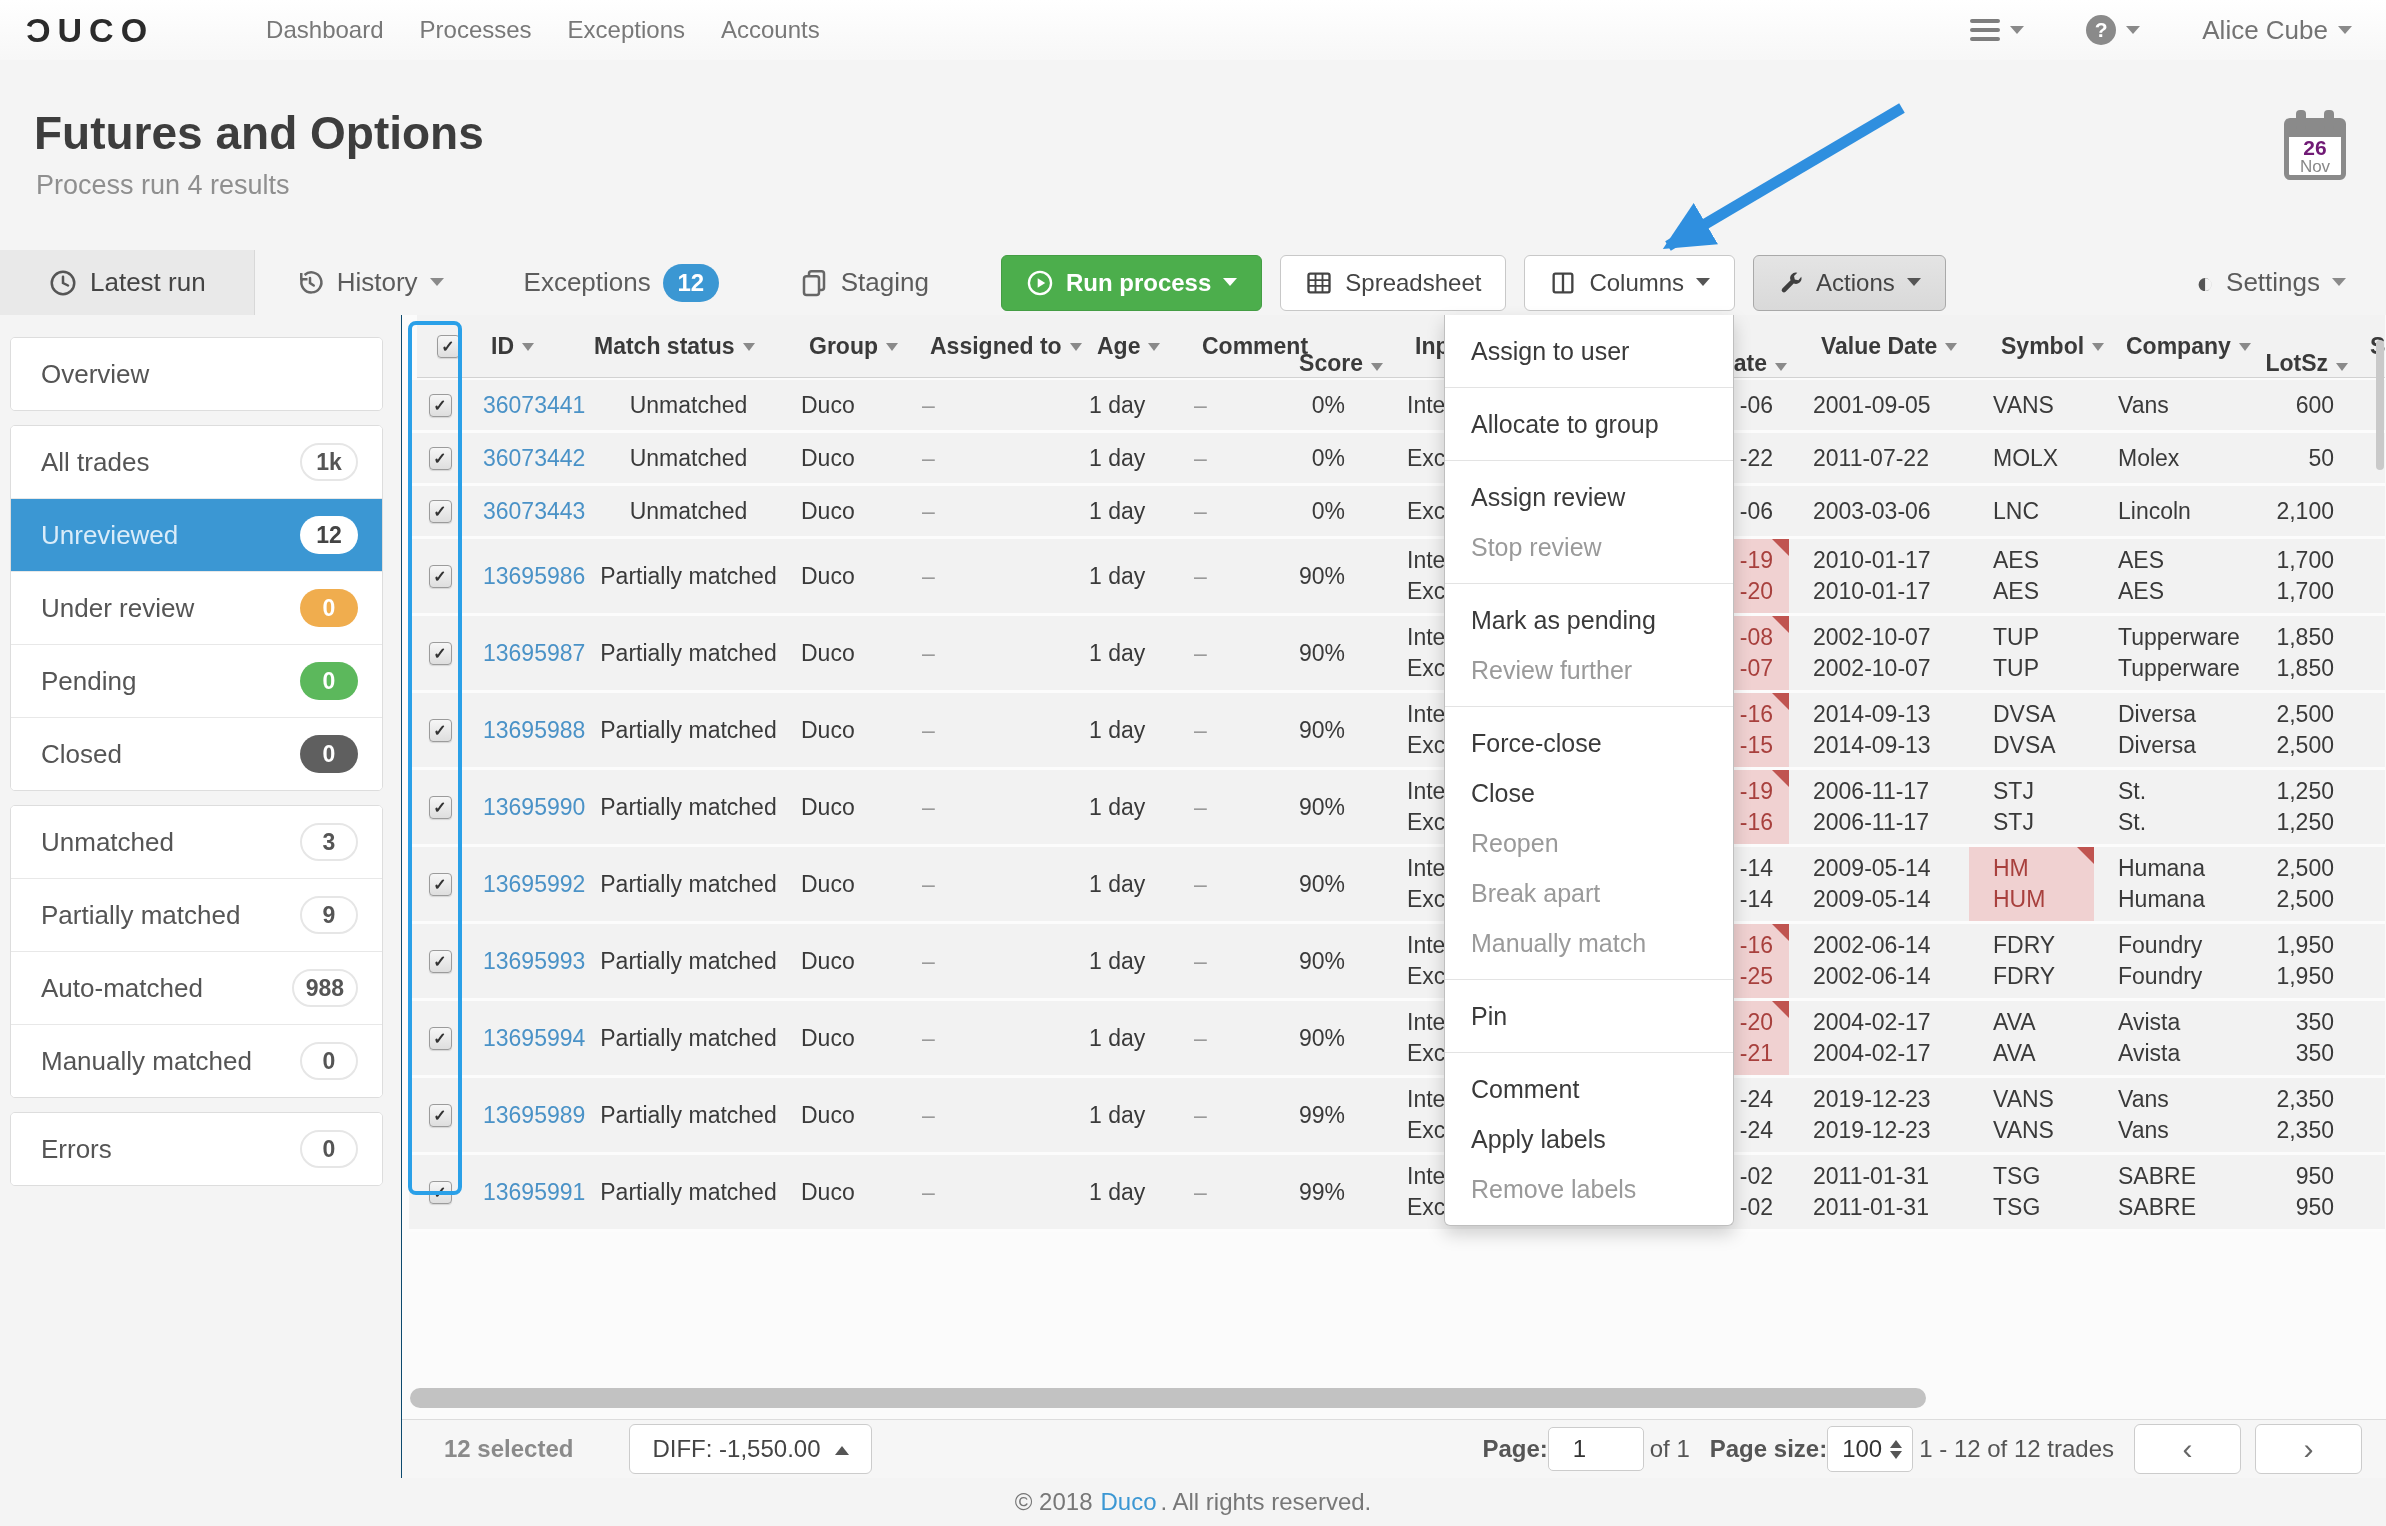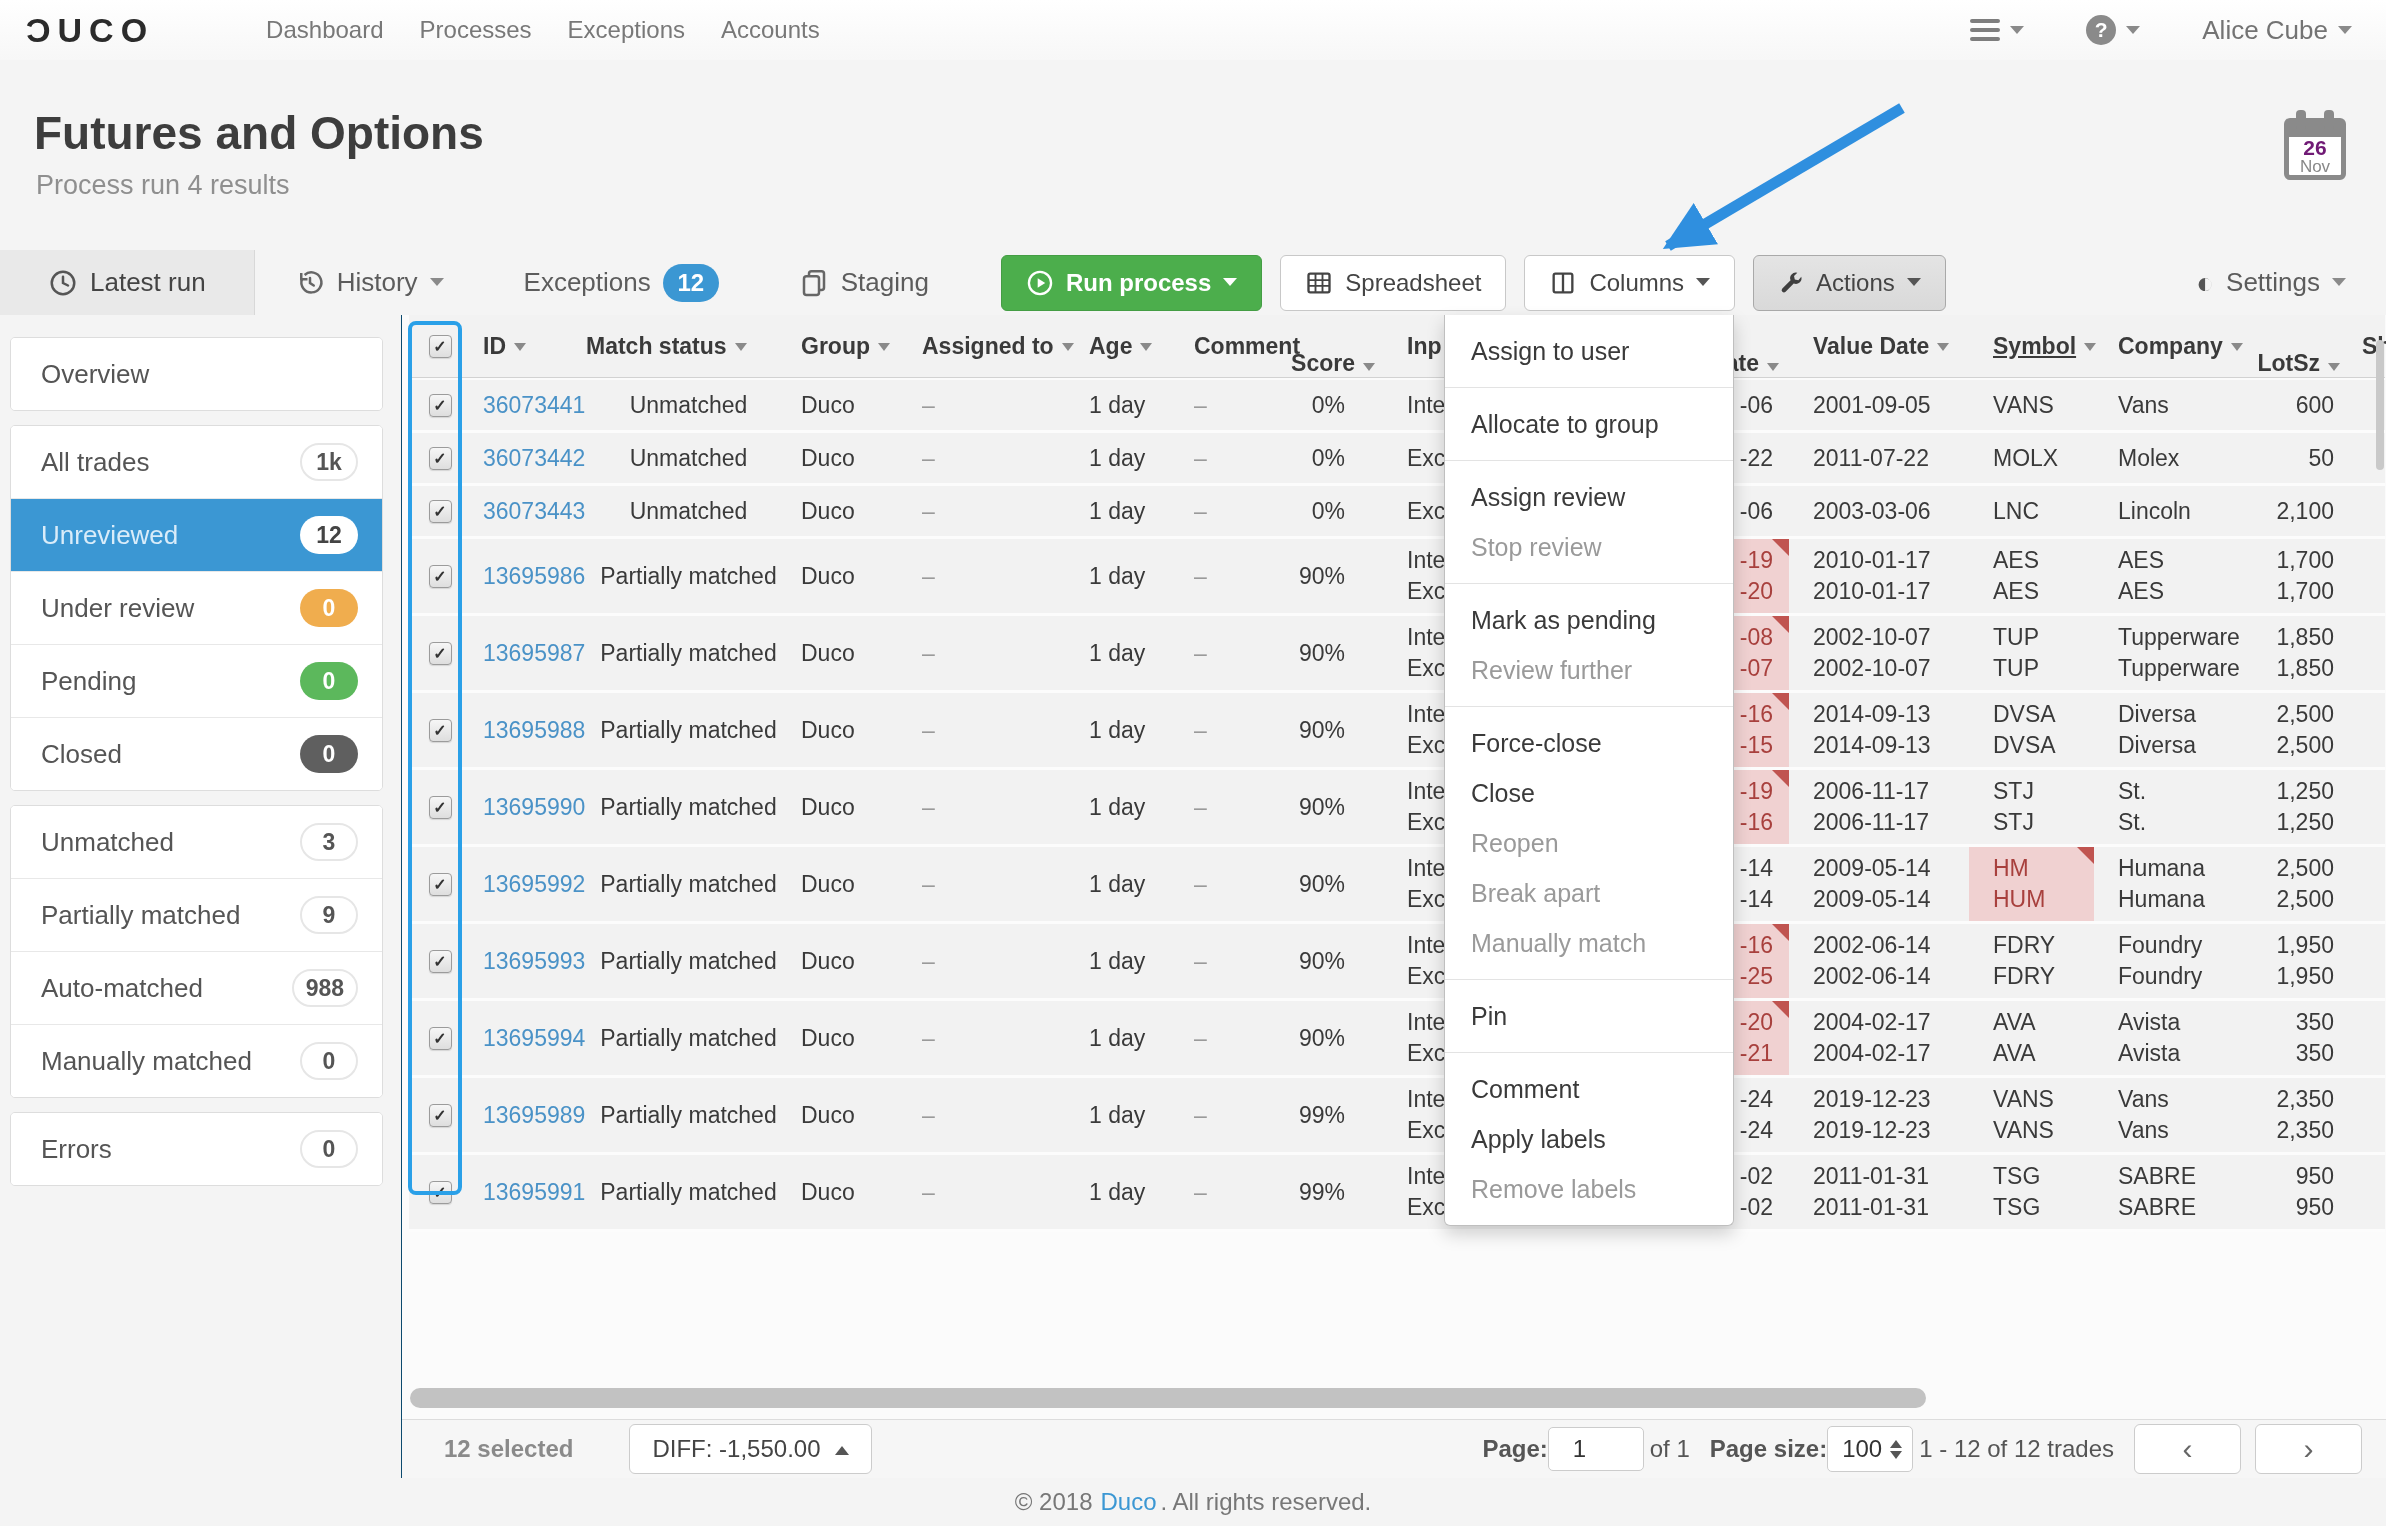--- a/index.html
+++ b/index.html
@@ -58,21 +58,21 @@
   .pill.on-active{background:#fff;color:#444;}
   .pill.warning{background:#f0ad4e;color:#fff;}
   .pill.success{background:#5cb85c;color:#fff;}
   .pill.dark{background:#5f5f5f;color:#fff;}
 
   .content{flex:1;position:relative;background:#fbfbfb;}
 
   
   .table{margin-left:7px;width:1976px;}
   .thead,.trow{display:grid;grid-template-columns:62px 115px 205px 115px 175px 85px 110px 105px 158px 250px 180px 125px 150px 110px 31px;}
-  .thead{height:62px;background:#f2f2f2;border-bottom:1px solid #d2d2d2;margin-bottom:2px;}
+  .thead{height:62px;background:#f2f2f2;border-bottom:1px solid #d2d2d2;margin-bottom:2px;margin-left:8px;}
   .th{display:flex;align-items:center;font-size:23px;font-weight:700;color:#3a3a3a;gap:8px;}
   .th .caret-down{border-width:6px;border-top-width:8px;border-top-color:#8a8a8a;margin-top:8px;}
   .trow{background:#f2f2f2;border-bottom:3px solid #fcfcfc;}
   .trow.short{height:50px;}
   .trow.tall{height:74px;}
   .td{display:flex;flex-direction:column;justify-content:center;font-size:23px;color:#3a3a3a;position:relative;box-sizing:border-box;}
   .line{line-height:31px;white-space:nowrap;}
   .muted{color:#9a9a9a;}
   .idlink{color:#4a92c7;text-decoration:none;cursor:pointer;}
   .col-select{align-items:center;}
@@ -335,21 +335,21 @@
             </div>
             <div class="th col-trade_date">
               <div class="th-label" style="display: inline;">ate</div>
               <div class="caret-down"></div>
             </div>
             <div class="th col-value_date">
               <div class="th-label" style="display: inline;">Value Date</div>
               <div class="caret-down"></div>
             </div>
             <div class="th col-symbol">
-              <div class="th-label" style="display: inline; text-decoration: underline;">Symbol</div>
+              <div class="th-label" style="display: inline;">Symbol</div>
               <div class="caret-down"></div>
             </div>
             <div class="th col-company">
               <div class="th-label" style="display: inline;">Company</div>
               <div class="caret-down"></div>
             </div>
             <div class="th col-lotsz">
               <div class="th-label" style="display: inline;">LotSz</div>
               <div class="caret-down"></div>
             </div>

